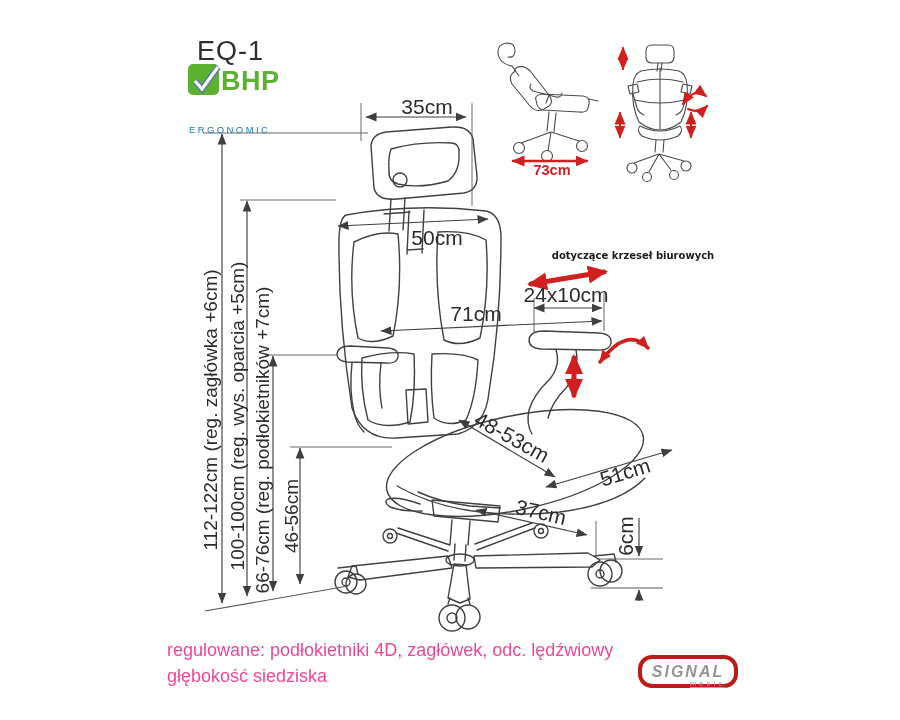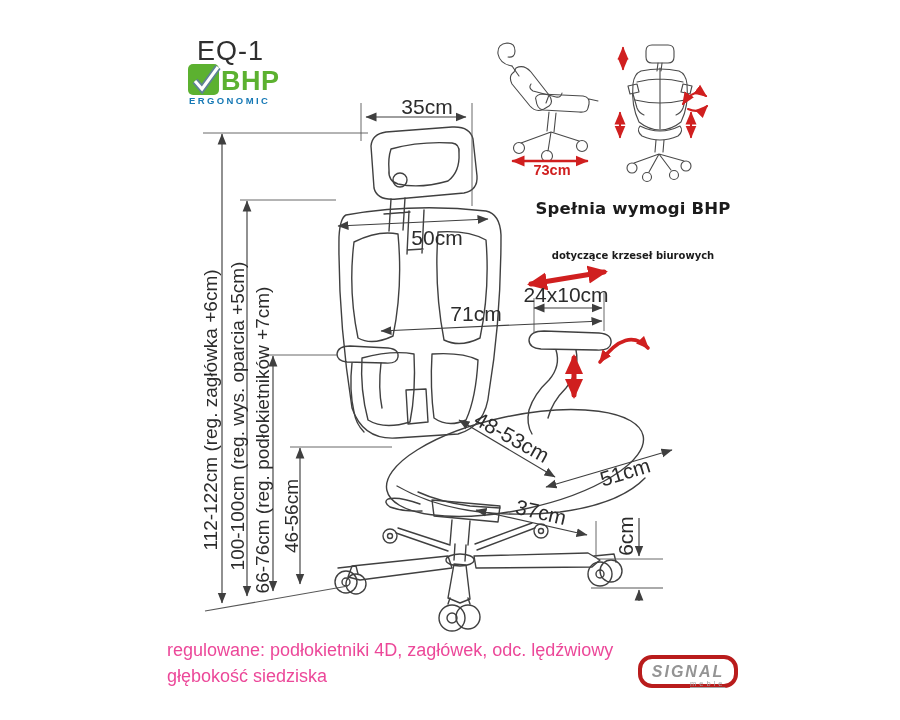--- a/index.html
+++ b/index.html
@@ -21,22 +21,22 @@
   .ra.curve{stroke-width:3.6;}
   .gsq{fill:var(--logo-green,#5cb130);}
 
   
   .lbl{position:absolute;white-space:nowrap;color:#2c2c2c;line-height:1;
        transform:translate(-50%,-50%) rotate(var(--r,0deg));}
   .lbl.red{color:var(--accent-red,#d01f1f);font-weight:bold;}
   .title{position:absolute;color:#2f2f2f;font-size:27px;letter-spacing:1px;}
   .bhp-text{position:absolute;font-weight:bold;font-size:27px;letter-spacing:0.5px;
             color:var(--logo-green,#5cb130);}
-  .ergonomic-text{position:absolute;font-weight:bold;font-size:9.5px;letter-spacing:2.4px;
-            color:var(--logo-blue,#1578b5);}
+  .ergonomic-text{position:absolute;font-weight:normal;font-size:9.5px;letter-spacing:2.4px;
+            color:var(--logo-blue,#1578b5);margin-top:29px;}
   .cert-title{position:absolute;transform:translate(-50%,0);font-family:"DejaVu Sans",sans-serif;
             font-weight:bold;font-size:16.5px;color:#1b1b1b;letter-spacing:0.2px;}
   .cert-sub{position:absolute;transform:translate(-50%,0);font-family:"DejaVu Sans",sans-serif;
             font-weight:bold;font-size:10px;color:#1b1b1b;margin-top:33px;}
   .foot-line{position:absolute;font-size:18px;color:#ec4899;text-align:right;}
   .brand-box{position:absolute;left:638px;top:655px;width:92px;height:25px;border:4px solid #b91c1c;
             border-radius:14px;display:flex;align-items:center;justify-content:center;}
   .brand-name{font-style:italic;font-weight:bold;font-size:16px;letter-spacing:2px;
             color:var(--brand-gray,#949494);}
   .brand-sub{position:absolute;left:690px;top:679px;font-size:7.5px;letter-spacing:3px;
@@ -207,21 +207,20 @@
   <div class="lbl" style="left:541px;top:512px;font-size:21px;--r:13deg;">37cm</div>
   <div class="lbl" style="left:625px;top:536px;font-size:21px;--r:-90deg;">6cm</div>
 
   <div class="lbl" style="left:210px;top:410px;font-size:19px;--r:-90deg;">112-122cm (reg. zagłówka +6cm)</div>
   <div class="lbl" style="left:237px;top:416px;font-size:19px;--r:-90deg;">100-100cm (reg. wys. oparcia +5cm)</div>
   <div class="lbl" style="left:262px;top:440px;font-size:19px;--r:-90deg;">66-76cm (reg. podłokietników +7cm)</div>
   <div class="lbl" style="left:291px;top:516px;font-size:19px;--r:-90deg;">46-56cm</div>
 
   <div class="lbl red" style="left:552px;top:170px;font-size:14.5px;">73cm</div>
 
-  <div class="cert-title" style="left:633px;top:199px;">Spełnia wymogi BHP</div>
   <div class="cert-sub" style="left:633px;top:217px;">dotyczące krzeseł biurowych</div>
 
   <div class="foot-line" style="left:167px;top:640px;">regulowane: podłokietniki 4D, zagłówek, odc. lędźwiowy</div>
   <div class="foot-line" style="left:167px;top:666px;">głębokość siedziska</div>
 
   <div class="brand-box">
     <span class="brand-name">SIGNAL</span>
   </div>
   <div class="brand-sub">meble</div>
 

